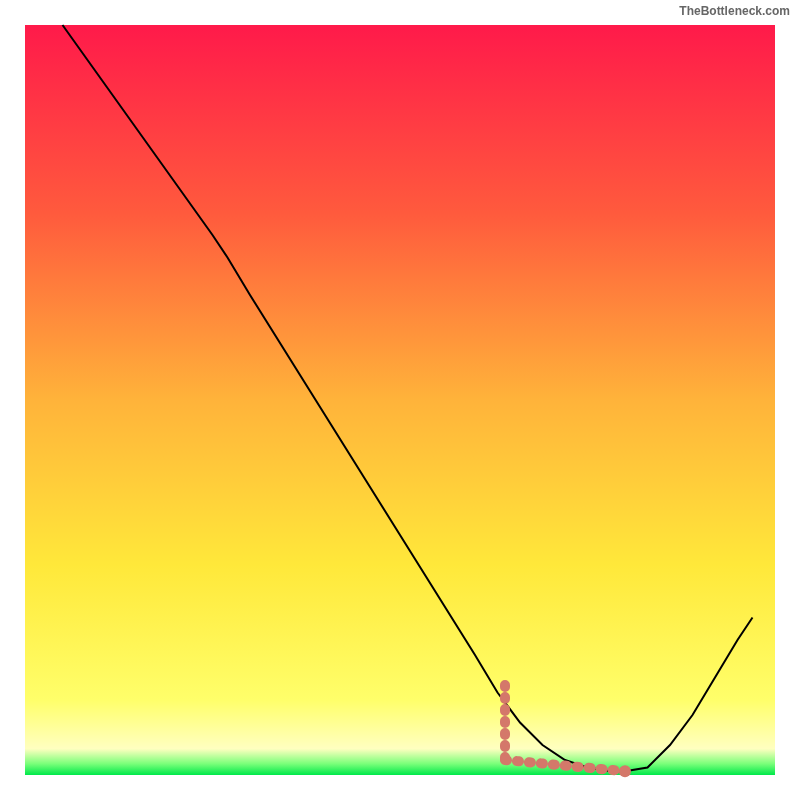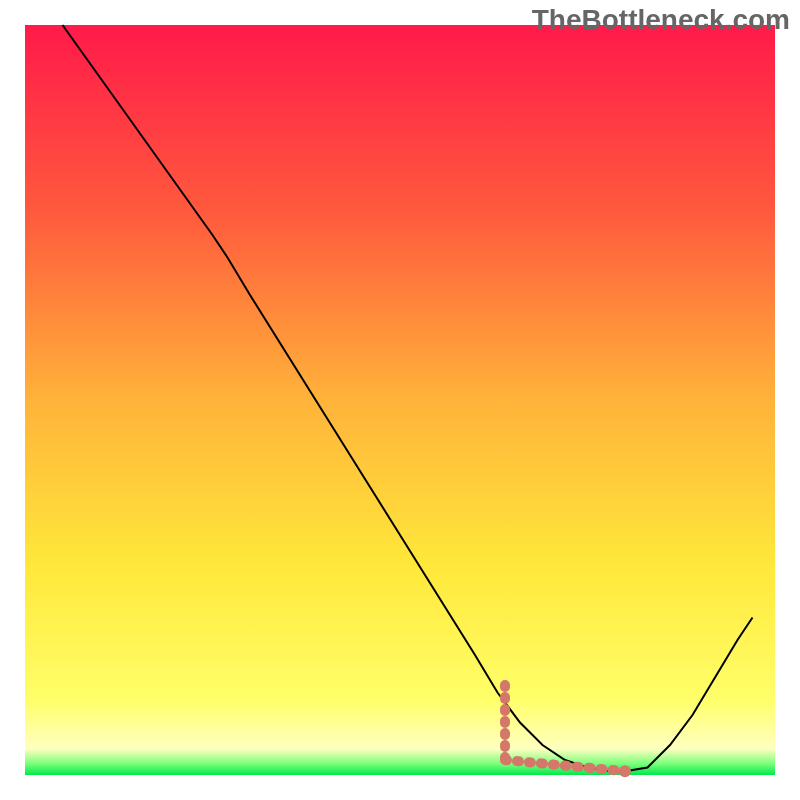--- a/index.html
+++ b/index.html
@@ -13,21 +13,21 @@
   }
   .chart-wrapper {
     position: relative;
     width: 800px;
     height: 800px;
   }
   .watermark {
     position: absolute;
     top: 4px;
     right: 10px;
-    font-size: 28px;
+    font-size: 12px;
     font-weight: 600;
     color: #666;
     z-index: 10;
   }
   svg {
     display: block;
   }
 </style>
 </head>
 <body>

